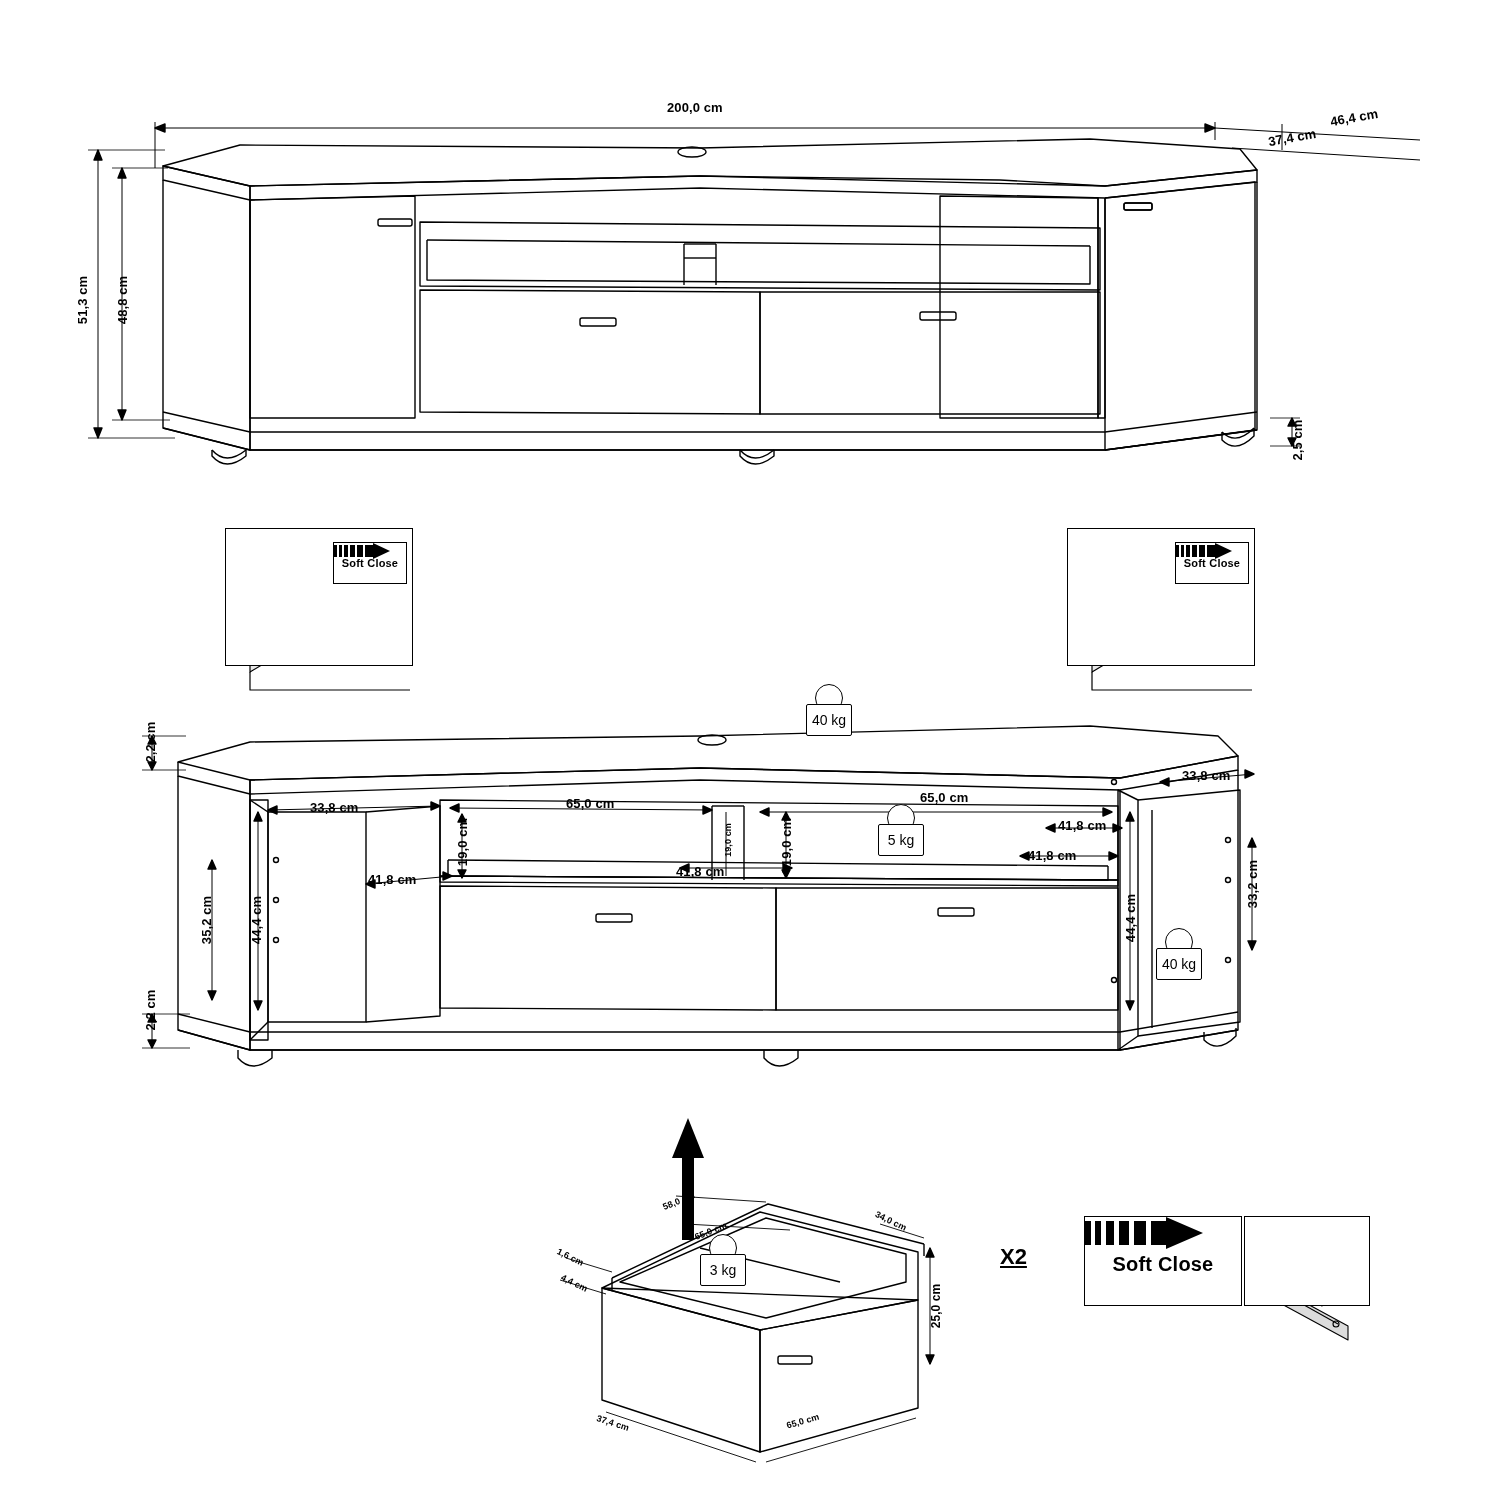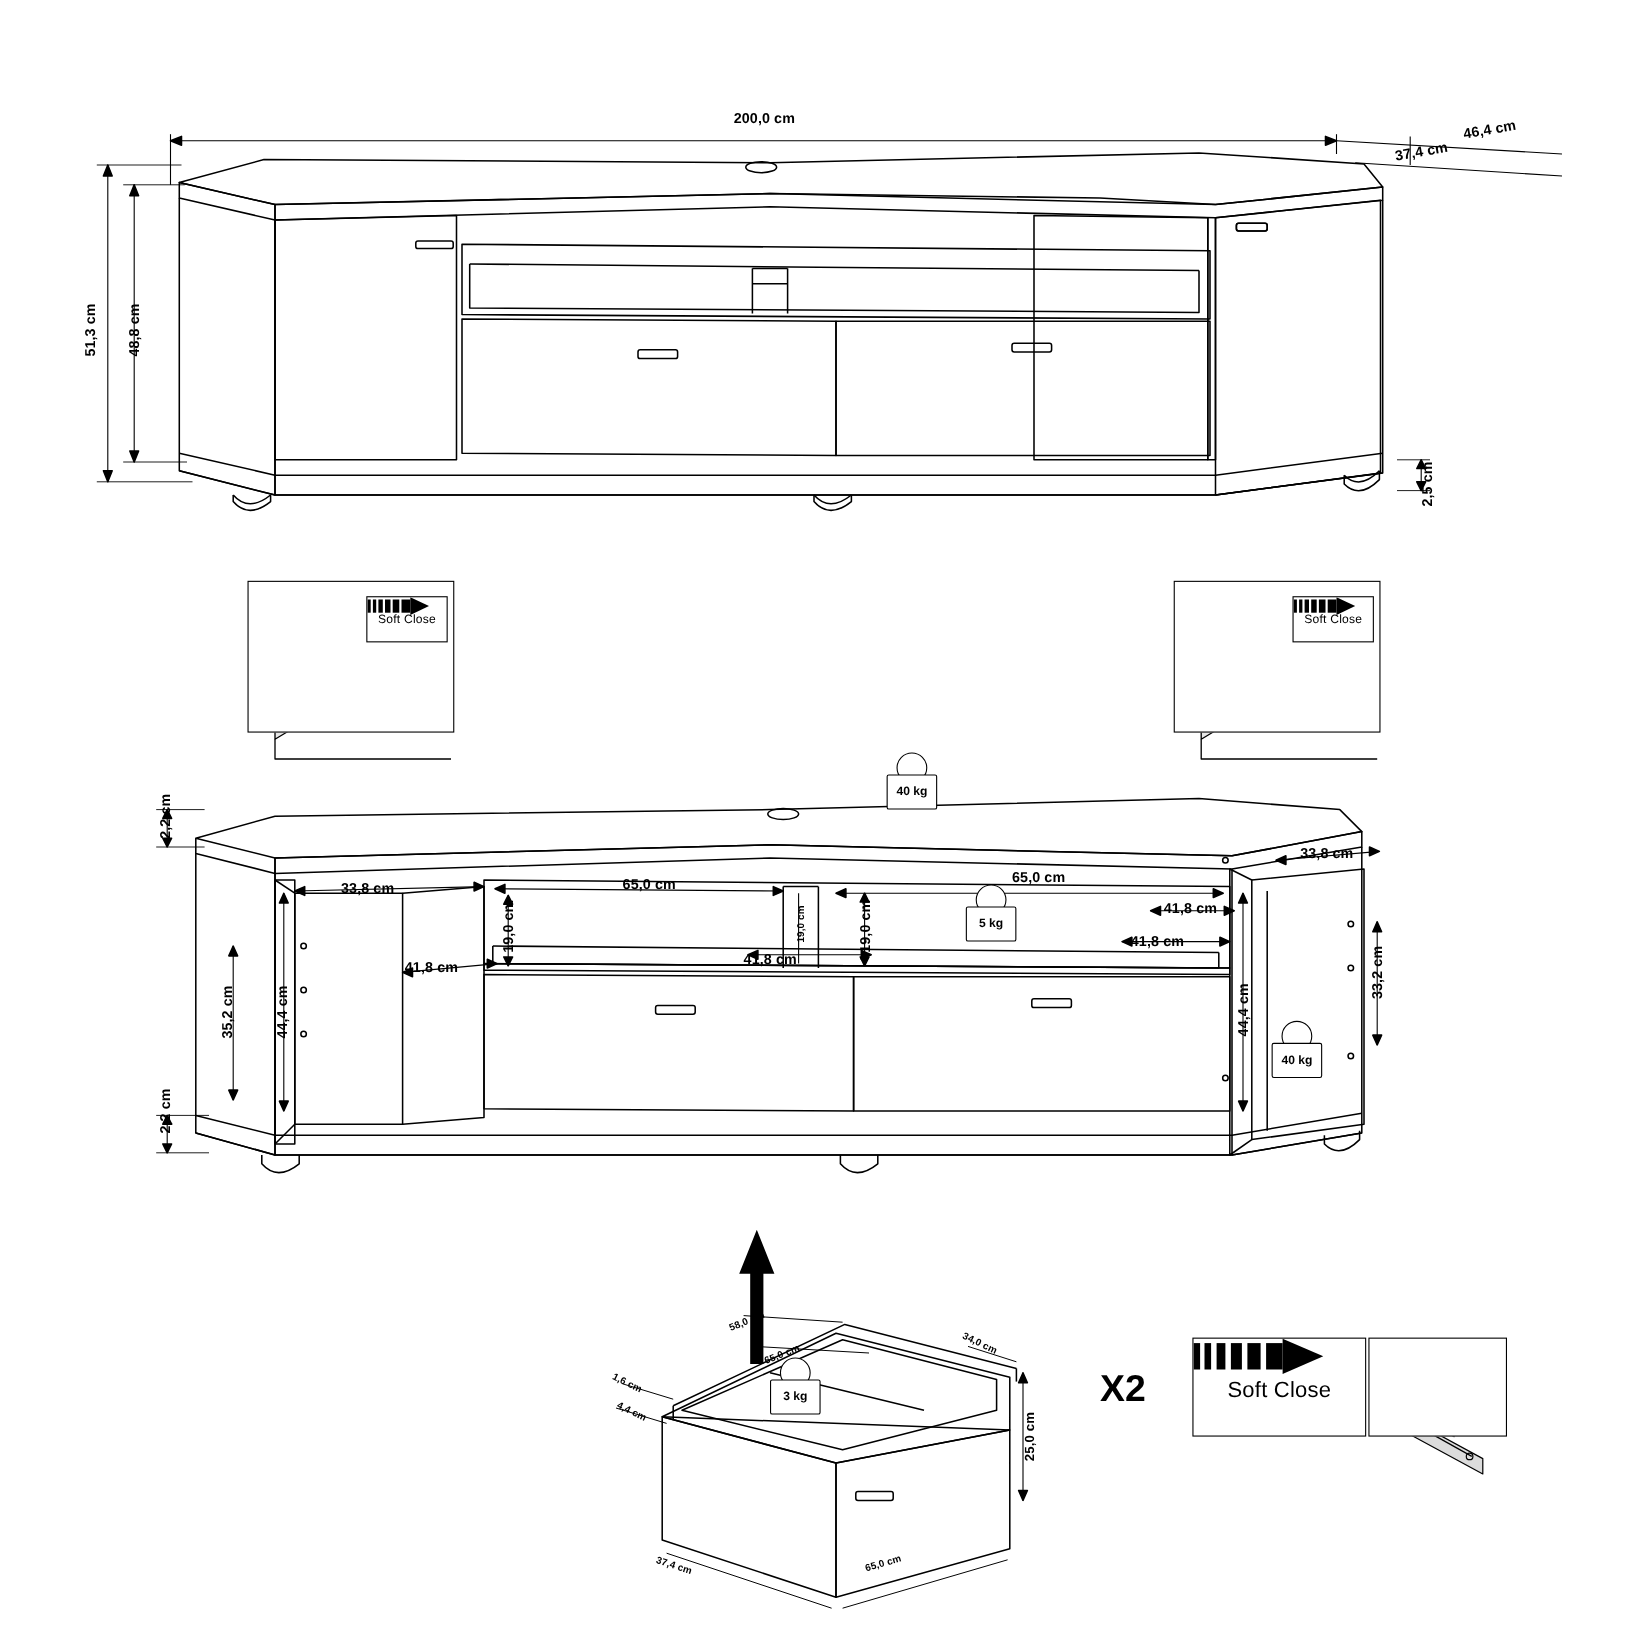--- a/index.html
+++ b/index.html
@@ -3,26 +3,26 @@
 <meta charset="utf-8">
 <style>
   html,body{margin:0;padding:0;background:#ffffff;}
   body{width:1500px;height:1500px;position:relative;font-family:"Liberation Sans",sans-serif;color:#000;overflow:hidden;}
   .stage{position:absolute;left:0;top:0;width:1500px;height:1500px;text-align:center;}
   .lbl{position:absolute;font-size:13px;color:#000;white-space:nowrap;letter-spacing:0.1px;}
   .lbl.b{font-weight:bold;}
   .vert{transform-origin:left top;}
   .box{position:absolute;border:1.5px solid #000;background:#fff;}
   .sc-box{position:absolute;border:1.6px solid #000;background:#fff;display:flex;flex-direction:column;align-items:center;justify-content:center;}
-  .sc-text{font-size:11px;font-weight:normal;letter-spacing:.2px;}
+  .sc-text{font-size:11px;font-weight:bold;letter-spacing:.2px;}
   .weight{position:absolute;}
   .weight .ball{width:26px;height:26px;border:1.6px solid #000;border-radius:50%;background:#fff;margin:0 auto;position:relative;z-index:2;}
   .weight .body{width:44px;height:30px;border:1.6px solid #000;background:#fff;margin-top:-8px;display:flex;align-items:center;justify-content:center;border-radius:2px;position:relative;z-index:3;}
-  .weight .body span{font-size:11px;font-weight:bold;}
-  .x2{position:absolute;font-size:34px;font-weight:bold;}
+  .weight .body span{font-size:14px;font-weight:normal;}
+  .x2{position:absolute;font-size:22px;font-weight:bold;text-decoration:underline;}
   svg{position:absolute;left:0;top:0;}
   .railbox{position:absolute;border:1.6px solid #000;background:#fff;}
 </style>
 </head>
 <body>
 
 <div class="stage">
 
 <svg width="1500" height="1500" viewBox="0 0 1500 1500">
   <g fill="none" stroke="#000" stroke-width="1.4" stroke-linejoin="round">

